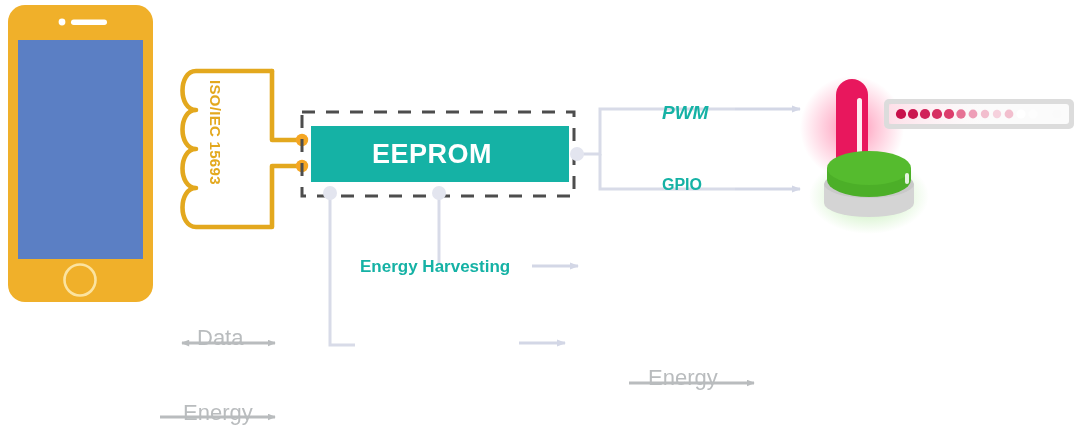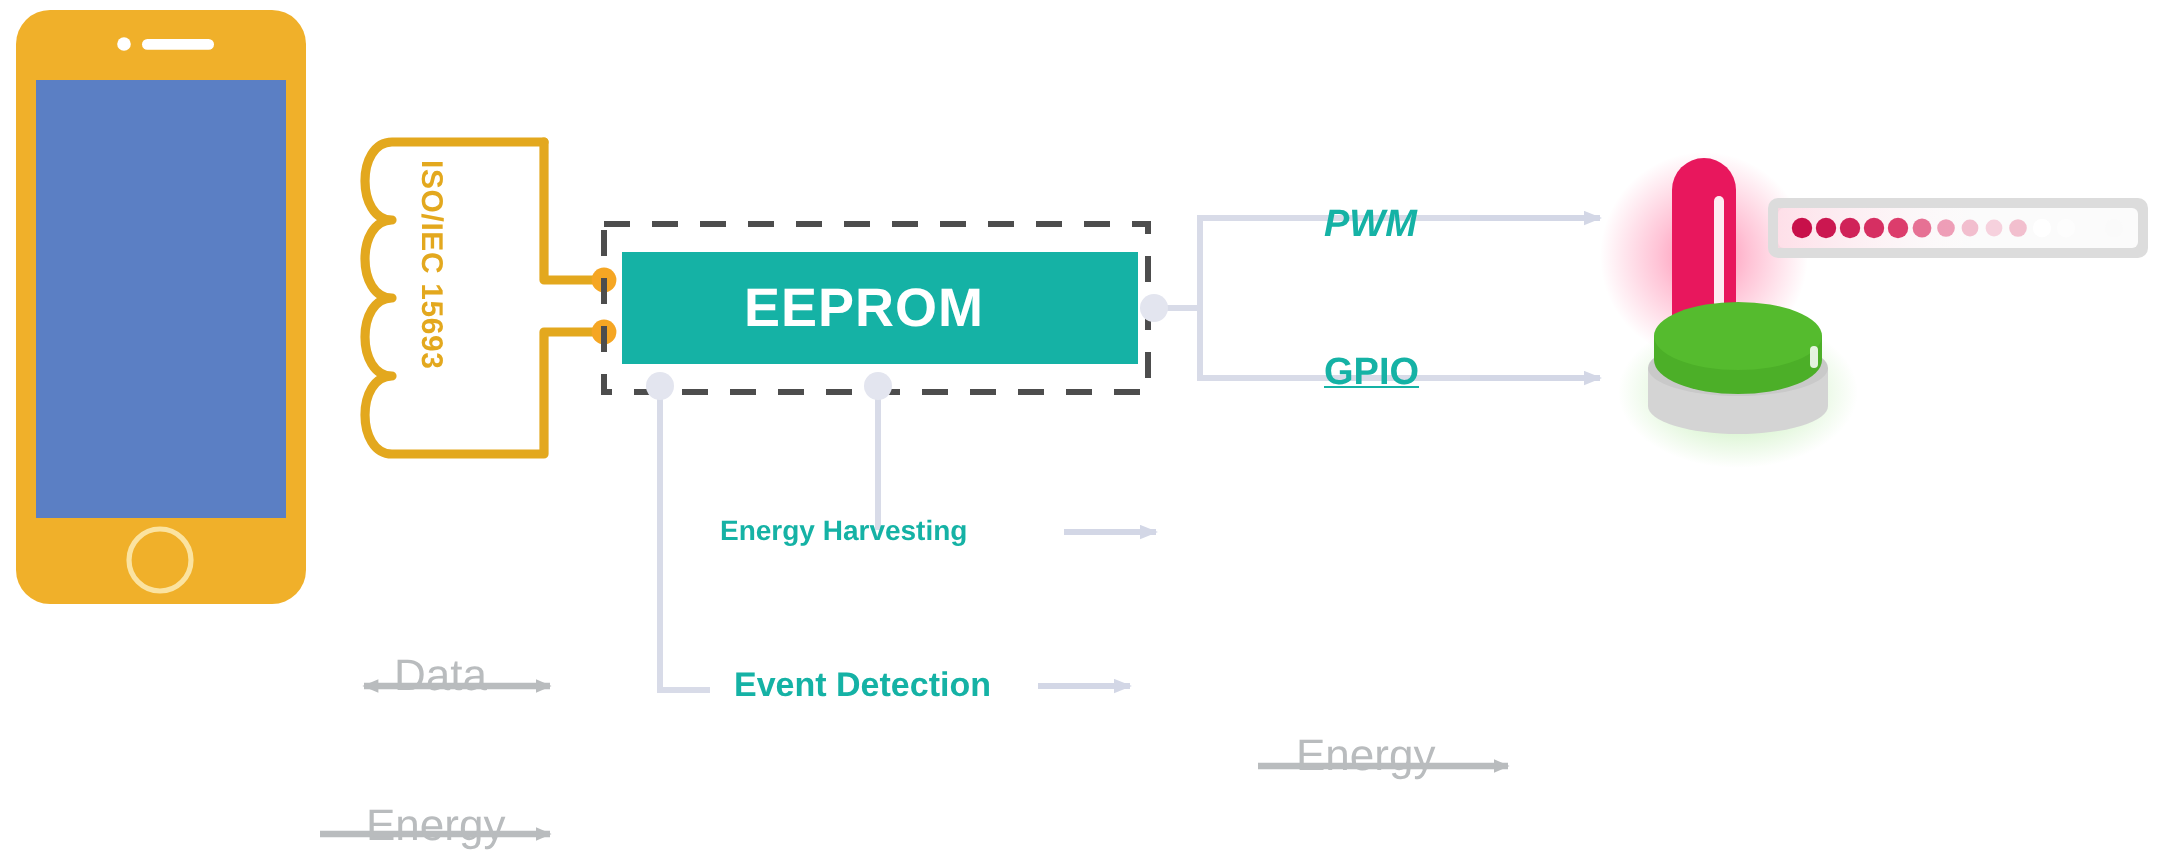--- a/index.html
+++ b/index.html
@@ -59,22 +59,22 @@
     width: 120px;
     height: 24px;
     transform: rotate(90deg);
     transform-origin: 12px 12px;
     color: #e3a81e;
     font-size: 15px;
     font-weight: bold;
     letter-spacing: 0.3px;
   }
   .t-pwm  { left: 662px; top: 103px; font-size: 19px; font-style: italic; }
-  .t-gpio { left: 662px; top: 177px; font-size: 19px; text-decoration: underline; }
-  .t-eh   { left: 360px; top: 258px; font-size: 14px; }
+  .t-gpio { left: 662px; top: 177px; font-size: 16px; }
+  .t-eh   { left: 360px; top: 258px; font-size: 17px; }
   .t-ed   { left: 367px; top: 334px; font-size: 17px; }
   .t-data  { left: 197px; top: 303px; font-size: 22px; }
   .t-energy-l { left: 183px; top: 378px; font-size: 22px; }
   .t-energy-r { left: 648px; top: 343px; font-size: 22px; }
 </style>
 </head>
 <body>
 
 <div id="stage">
 
@@ -205,21 +205,20 @@
   <div class="iso-text">ISO/IEC 15693</div>
 
   <div class="eeprom-text">EEPROM</div>
 
   <div class="lbl lbl-teal t-pwm">PWM</div>
 
   <div class="lbl lbl-teal t-gpio">GPIO</div>
 
   <div class="lbl lbl-teal t-eh">Energy Harvesting</div>
 
-  <div class="lbl lbl-teal t-ed">Event Detection</div>
 
   <div class="lbl lbl-gray t-data">Data</div>
 
   <div class="lbl lbl-gray t-energy-l">Energy</div>
 
   <div class="lbl lbl-gray t-energy-r">Energy</div>
 
 </div>
 
 </body></html>

